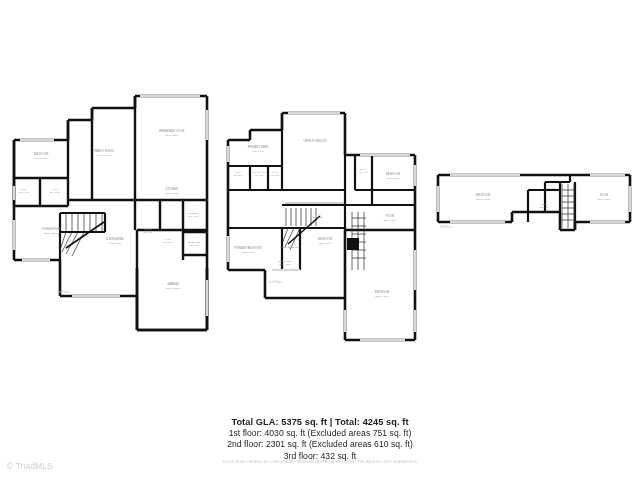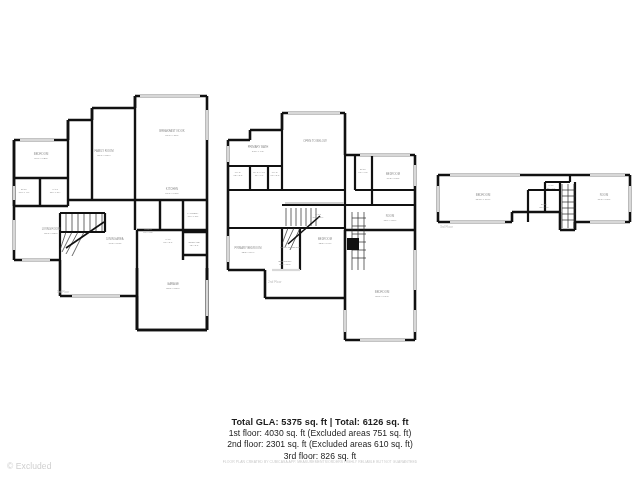--- a/index.html
+++ b/index.html
@@ -346,23 +346,23 @@
       <g font-family="Liberation Sans, sans-serif" fill="#bdbdbd" font-size="3.2" text-anchor="start">
         <text x="57" y="293"><tspan>1st Floor</tspan></text>
         <text x="268" y="283"><tspan>2nd Floor</tspan></text>
         <text x="440" y="228"><tspan>3rd Floor</tspan></text>
       </g>
 
     </svg>
   </div>
 
   <div class="summary">
-    <div class="summary-title">Total GLA: 5375 sq. ft | Total: 6126 sq. ft</div>
+    <div class="summary-title">Total GLA: 5375 sq. ft | Total: 4245 sq. ft</div>
     <div class="summary-line">1st floor: 4030 sq. ft (Excluded areas 751 sq. ft)</div>
     <div class="summary-line">2nd floor: 2301 sq. ft (Excluded areas 610 sq. ft)</div>
-    <div class="summary-line">3rd floor: 826 sq. ft</div>
+    <div class="summary-line">3rd floor: 432 sq. ft</div>
   </div>
 
   <div class="disclaimer">FLOOR PLAN CREATED BY CUBICASA APP. MEASUREMENTS/ORDERS HIGHLY RELIABLE BUT NOT GUARANTEED</div>
 
-  <div class="watermark">© Excluded</div>
+  <div class="watermark">© TriadMLS</div>
 
 </div>
 
 </body></html>

